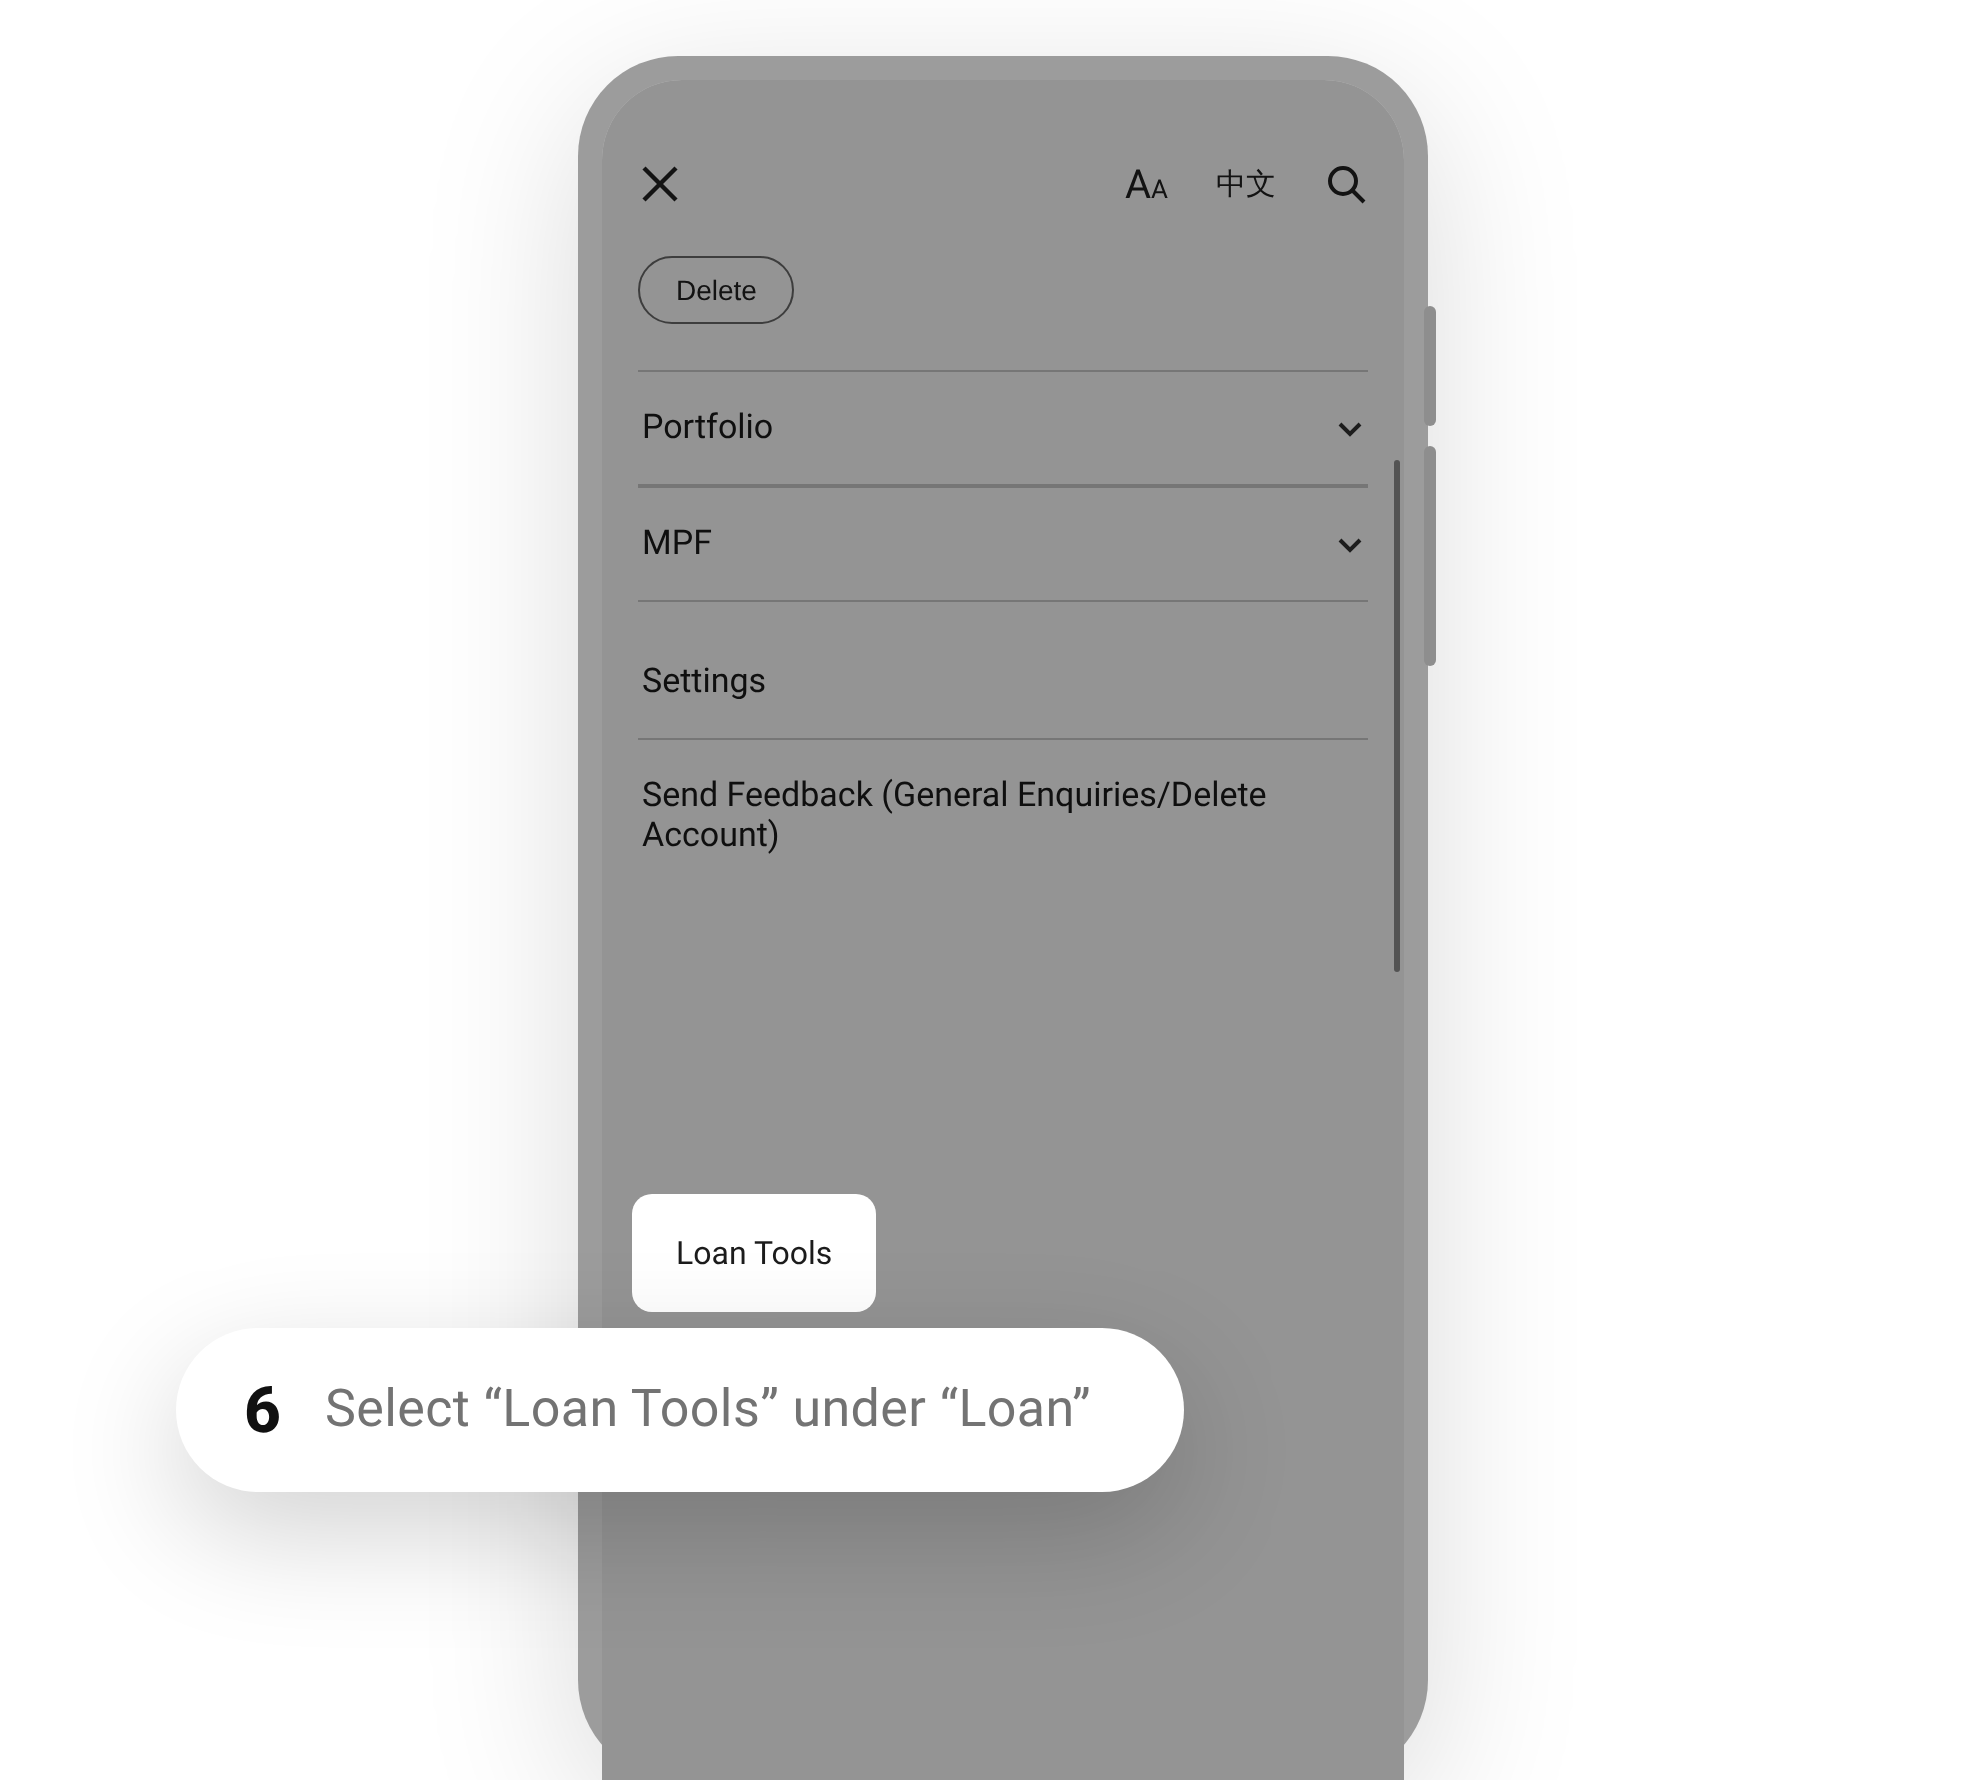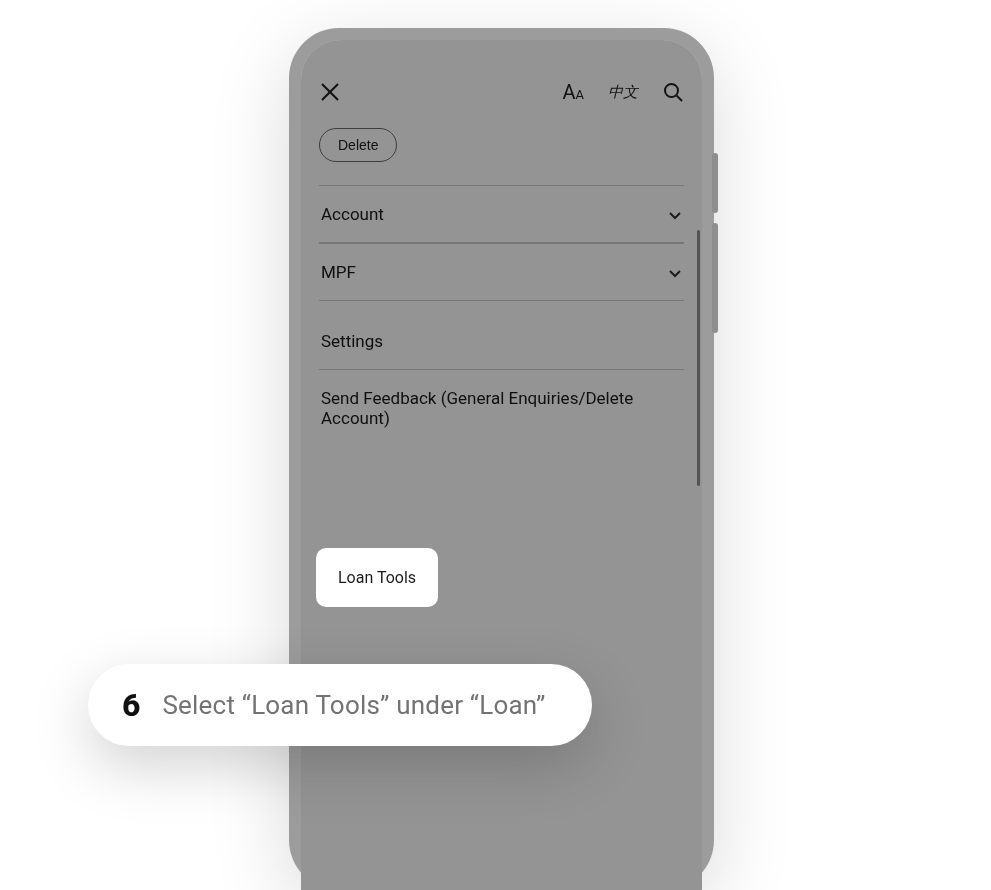--- a/index.html
+++ b/index.html
@@ -75,21 +75,20 @@
       cursor: pointer;
       display: flex;
       align-items: baseline;
     }
     .icon-aA .big { font-size: 20px; }
     .icon-aA .small { font-size: 13px; }
     .lang-cn {
       font-size: 15px;
       color: #222;
       cursor: pointer;
-      font-style: italic;
     }
     .search-icon {
       cursor: pointer;
       display: flex;
       align-items: center;
     }
     .header-row {
       display: flex;
       align-items: center;
       justify-content: space-between;
@@ -152,21 +151,21 @@
     .sub-item {
       padding: 20px 20px 20px 38px;
       font-size: 16px;
       color: #222;
       cursor: pointer;
       background: transparent;
     }
     .highlight-pop {
       position: absolute;
       left: 316px;
-      top: 548px;
+      top: 597px;
       background: #ffffff;
       border-radius: 10px;
       padding: 20px 22px;
       font-size: 16px;
       color: #1c1c1c;
       z-index: 20;
       cursor: pointer;
     }
     .callout {
       position: absolute;
@@ -236,21 +235,21 @@
 
       <div class="header-row">
         <button class="login-btn">Delete</button>
       </div>
 
       <div class="menu-list">
 
         <div style="border-bottom:1px solid #cccccc; margin:0 18px; height:14px;"></div>
 
         <div class="menu-item with-margin">
-          <span>Account</span>
+          <span>Portfolio</span>
           <span class="chevron">
             <svg width="14" height="14" viewBox="0 0 14 14">
                 <polyline points="2,4 7,9 12,4" fill="none" stroke="#333" stroke-width="2"></polyline>
               </svg>
           </span>
         </div>
 
 
 
         <div class="menu-item with-margin" style="border-top:1px solid #cccccc;">

